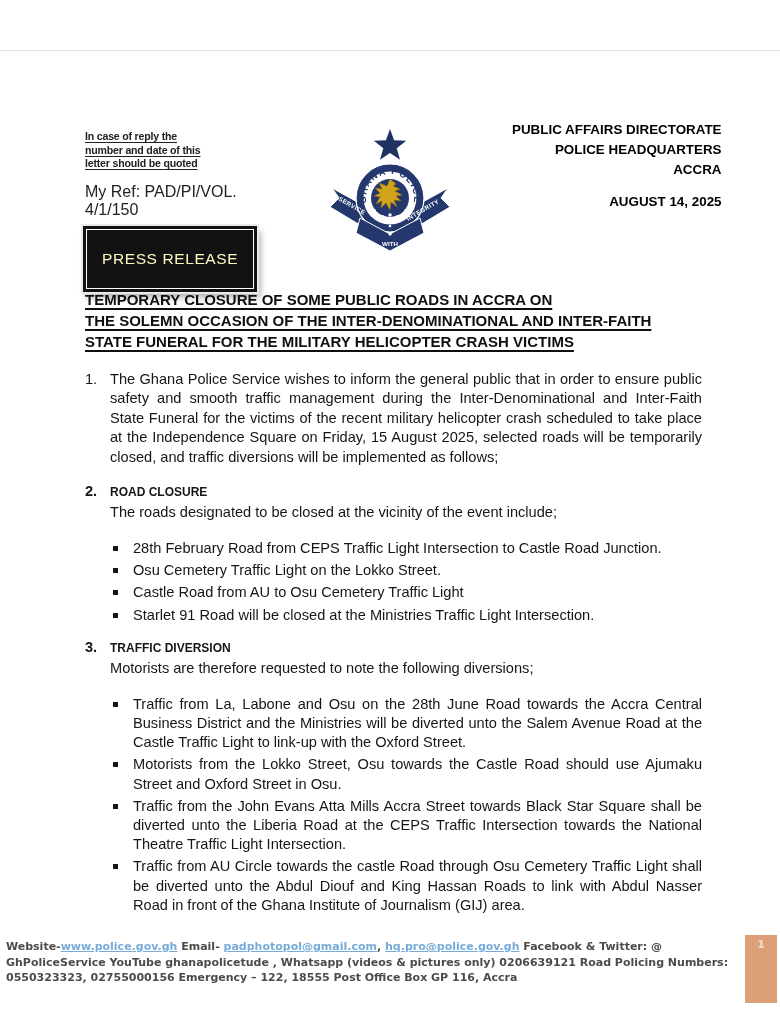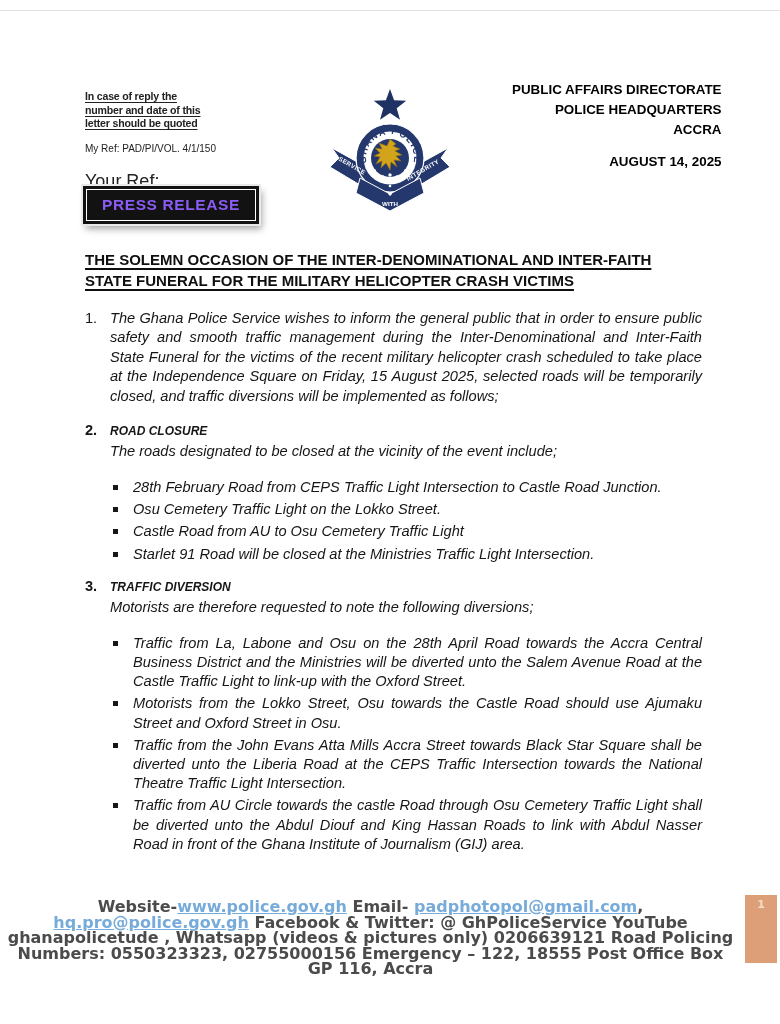--- a/index.html
+++ b/index.html
@@ -1,70 +1,70 @@
 <!DOCTYPE html>
 <html><head>
 <meta charset="utf-8">
 <style>
   html,body{margin:0;padding:0;}
   body{
     width:780px;height:1024px;background:#ffffff;position:relative;
     font-family:"Liberation Sans",sans-serif;color:#1c1c1c;overflow:hidden;
   }
-  .page{position:absolute;inset:0;background:#fff;}
+  .page{position:absolute;inset:0;background:#fff;margin-top:40px;}
   .top-edge-line{position:absolute;top:10px;left:0;right:0;height:1px;background:#e2e2e2;}
 
   
   .ref-block{position:absolute;left:85px;top:90px;width:170px;}
   .ref-note{font-size:10.6px;font-weight:600;line-height:13.5px;letter-spacing:-0.2px;color:#222;}
   .ref-note div{text-decoration:underline;text-underline-offset:2px;}
-  .my-ref{margin-top:12px;font-size:10px;color:#222;}
+  .my-ref{margin-top:12px;font-size:16px;color:#222;}
   .your-ref{margin-top:17px;font-size:18px;color:#222;}
 
   
   .press-box{
     position:absolute;left:83px;top:186px;background:#121212;padding:3px;
     box-shadow:0 0 0 2px #e9e9e9, 3px 5px 7px rgba(0,0,0,0.35);
   }
   .press-box-inner{
-    display:block;border:1.5px solid #ffffff;background:#121212;color:#8b5cf6;
-    font-weight:bold;font-size:15.5px;letter-spacing:0.6px;padding:6px 15px;white-space:nowrap;
+    display:block;border:1.5px solid #ffffff;background:#121212;color:#fef9c3;
+    font-weight:normal;font-size:15.5px;letter-spacing:0.6px;padding:20px 15px;white-space:nowrap;
   }
 
   
   .header-right{position:absolute;left:512px;top:80px;font-weight:bold;font-size:13.4px;line-height:19.8px;color:#000000;text-align:right;}
   .header-date{margin-top:13px;}
 
   
   .logo{position:absolute;left:330px;top:82px;width:120px;height:130px;}
 
   
   .content{position:absolute;left:85px;top:249px;width:617px;font-size:14.6px;line-height:19.4px;color:#161616;}
   .doc-title{font-weight:bold;font-size:15px;line-height:21px;color:#0f0f0f;}
   .doc-title div{text-decoration:underline;text-decoration-thickness:1.5px;text-underline-offset:2.5px;}
   .sec{display:flex;}
   .sec-num{flex:0 0 25px;}
-  .sec-body{flex:1 1 auto;font-style:italic;}
+  .sec-body{flex:1 1 auto;}
   .bold{font-weight:bold;}
   .justify{text-align:justify;}
   .sec-1{margin-top:18px;}
   .sec-2{margin-top:15px;}
   .sec-3{margin-top:10px;}
   .sec-heading{font-weight:bold;font-size:12px;line-height:20px;}
   .sec-intro{line-height:20px;}
   ul.bullets{list-style:none;margin:17px 0 0 0;padding:0;}
   ul.bullets li{display:flex;margin-bottom:3px;line-height:19.2px;}
   .sq{flex:0 0 5px;width:5px;height:5px;background:#161616;margin:7px 15px 0 3px;}
   .b-text{flex:1 1 auto;}
 
   
   .footer{
     position:absolute;left:6px;top:899px;width:729px;
     font-family:"DejaVu Sans",sans-serif;font-weight:bold;
-    font-size:16px;line-height:15.6px;color:#4b4b4b;text-align:center;
+    font-size:11px;line-height:15.6px;color:#4b4b4b;
   }
   .footer a{color:#77abd9;text-decoration:underline;cursor:pointer;}
 
   .page-badge{
     position:absolute;right:3px;top:895px;width:32px;height:68px;
     background:#dd9f78;color:#f3dcca;font-family:"DejaVu Sans",sans-serif;
     font-size:11px;font-weight:bold;text-align:center;padding-top:3px;box-sizing:border-box;
   }
 
   svg text{font-family:"Liberation Sans",sans-serif;}
@@ -132,20 +132,21 @@
 
   <div class="header-right">
     <div>PUBLIC AFFAIRS DIRECTORATE</div>
     <div>POLICE HEADQUARTERS</div>
     <div>ACCRA</div>
     <div class="header-date">AUGUST 14, 2025</div>
   </div>
 
   <div class="content">
     <div class="doc-title">
+      <div>TEMPORARY CLOSURE OF SOME PUBLIC ROADS IN ACCRA ON</div>
       <div>THE SOLEMN OCCASION OF THE INTER-DENOMINATIONAL AND INTER-FAITH</div>
       <div>STATE FUNERAL FOR THE MILITARY HELICOPTER CRASH VICTIMS</div>
     </div>
 
     <div class="sec sec-1">
       <div class="sec-num">1.</div>
       <div class="sec-body justify">The Ghana Police Service wishes to inform the general public that in order to ensure public safety and smooth traffic management during the Inter-Denominational and Inter-Faith State Funeral for the victims of the recent military helicopter crash scheduled to take place at the Independence Square on Friday, 15 August 2025, selected roads will be temporarily closed, and traffic diversions will be implemented as follows;</div>
     </div>
 
     <div class="sec sec-2">
@@ -175,21 +176,21 @@
     </div>
 
     <div class="sec sec-3">
       <div class="sec-num bold">3.</div>
       <div class="sec-body">
         <div class="sec-heading">TRAFFIC DIVERSION</div>
         <div class="sec-intro">Motorists are therefore requested to note the following diversions;</div>
         <ul class="bullets">
           <li>
               <span class="sq"></span>
-              <span class="b-text justify">Traffic from La, Labone and Osu on the 28th April Road towards the Accra Central Business District and the Ministries will be diverted unto the Salem Avenue Road at the Castle Traffic Light to link-up with the Oxford Street.</span>
+              <span class="b-text justify">Traffic from La, Labone and Osu on the 28th June Road towards the Accra Central Business District and the Ministries will be diverted unto the Salem Avenue Road at the Castle Traffic Light to link-up with the Oxford Street.</span>
             </li>
           <li>
               <span class="sq"></span>
               <span class="b-text justify">Motorists from the Lokko Street, Osu towards the Castle Road should use Ajumaku Street and Oxford Street in Osu.</span>
             </li>
           <li>
               <span class="sq"></span>
               <span class="b-text justify">Traffic from the John Evans Atta Mills Accra Street towards Black Star Square shall be diverted unto the Liberia Road at the CEPS Traffic Intersection towards the National Theatre Traffic Light Intersection.</span>
             </li>
           <li>

